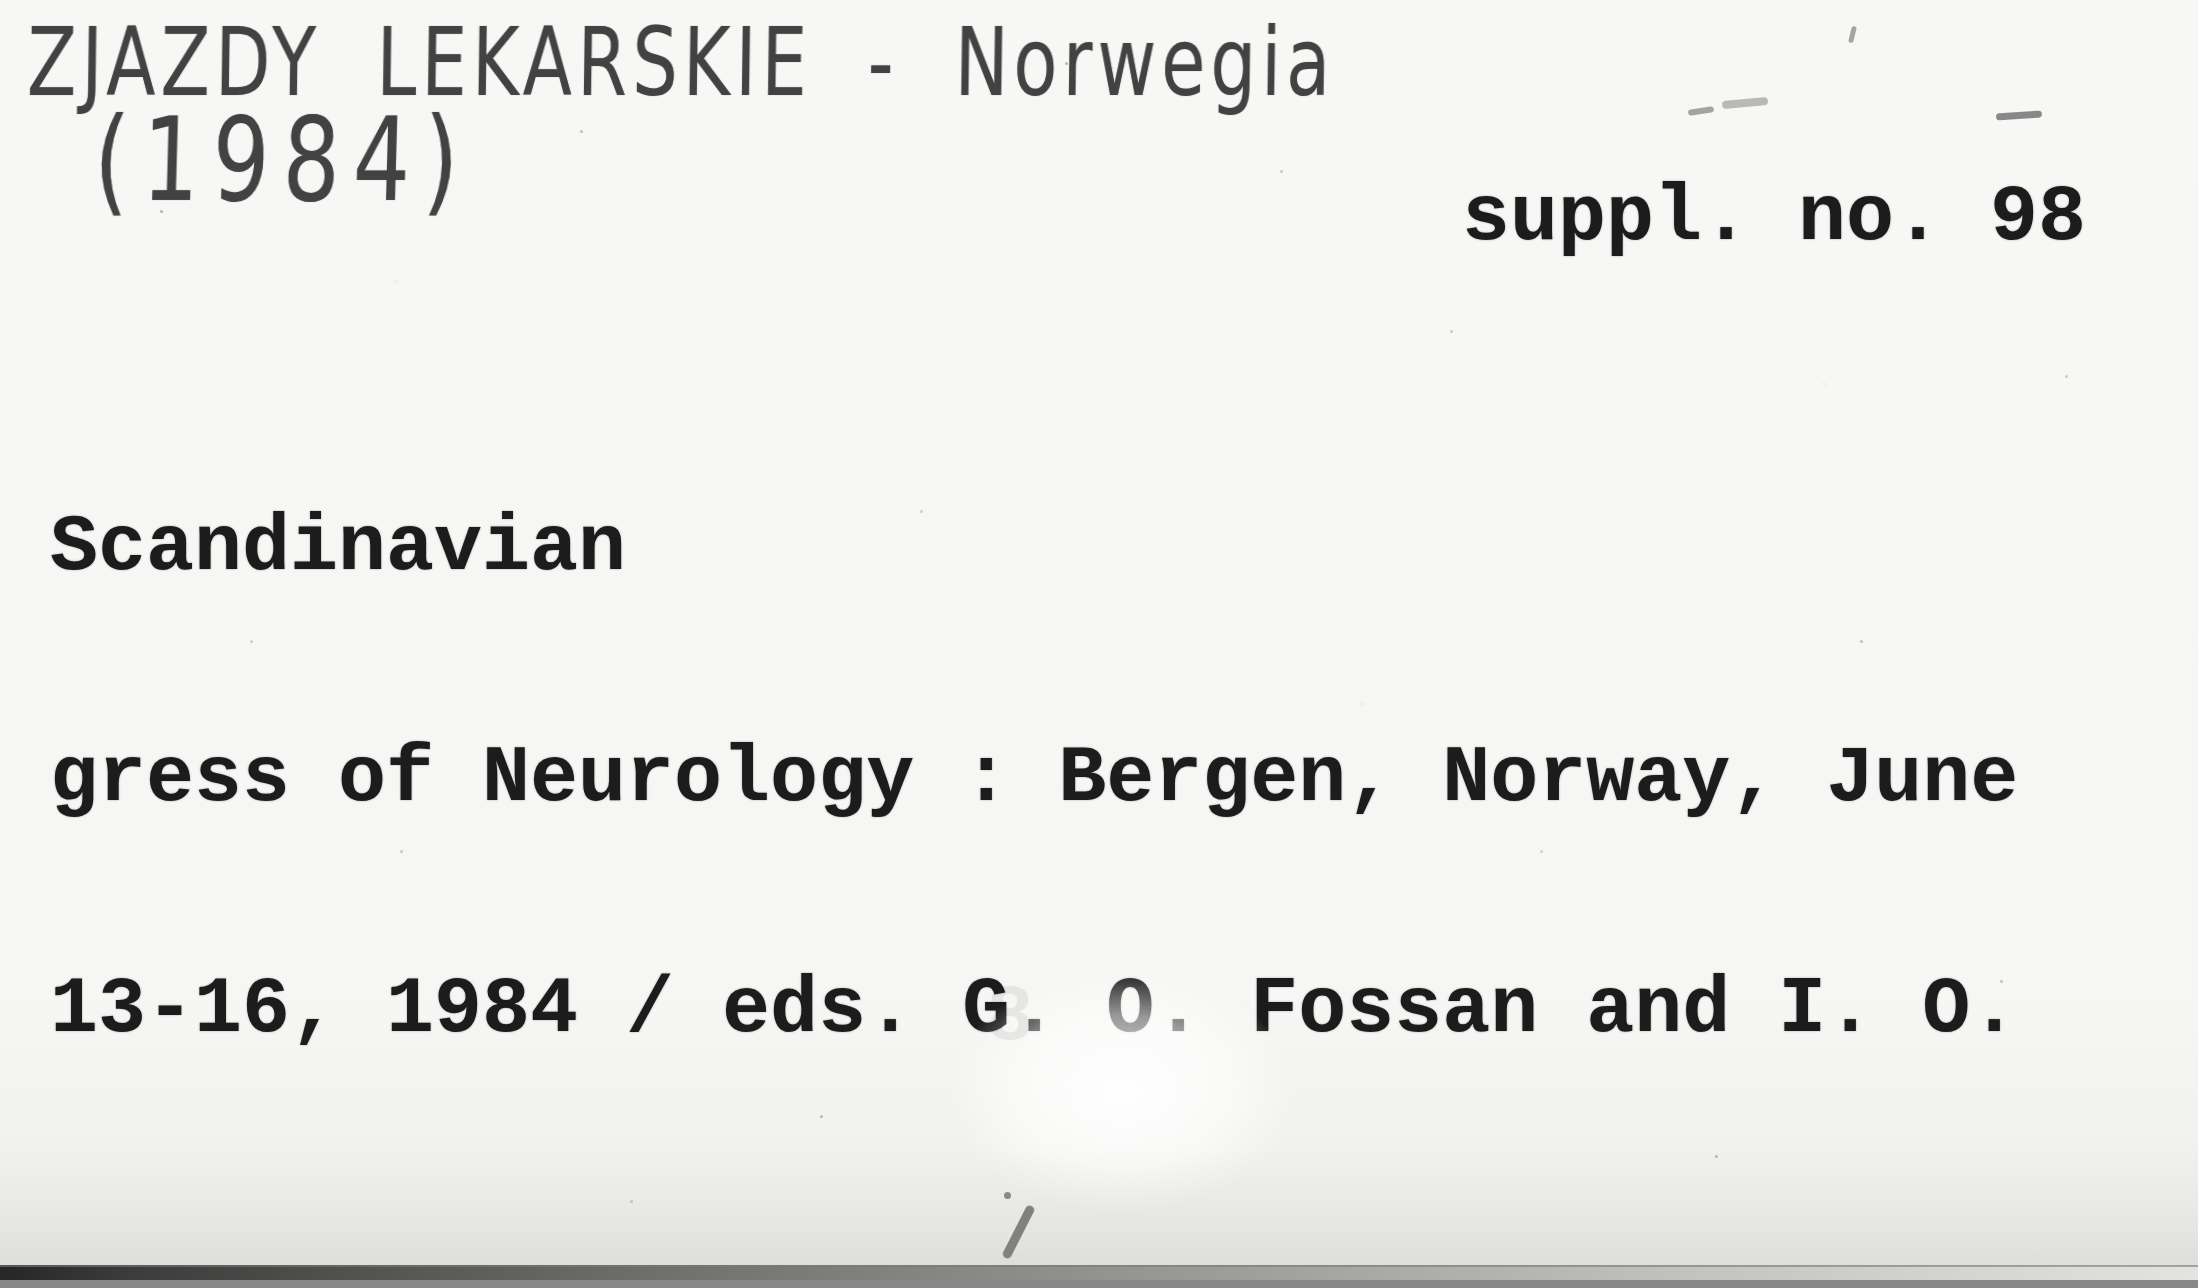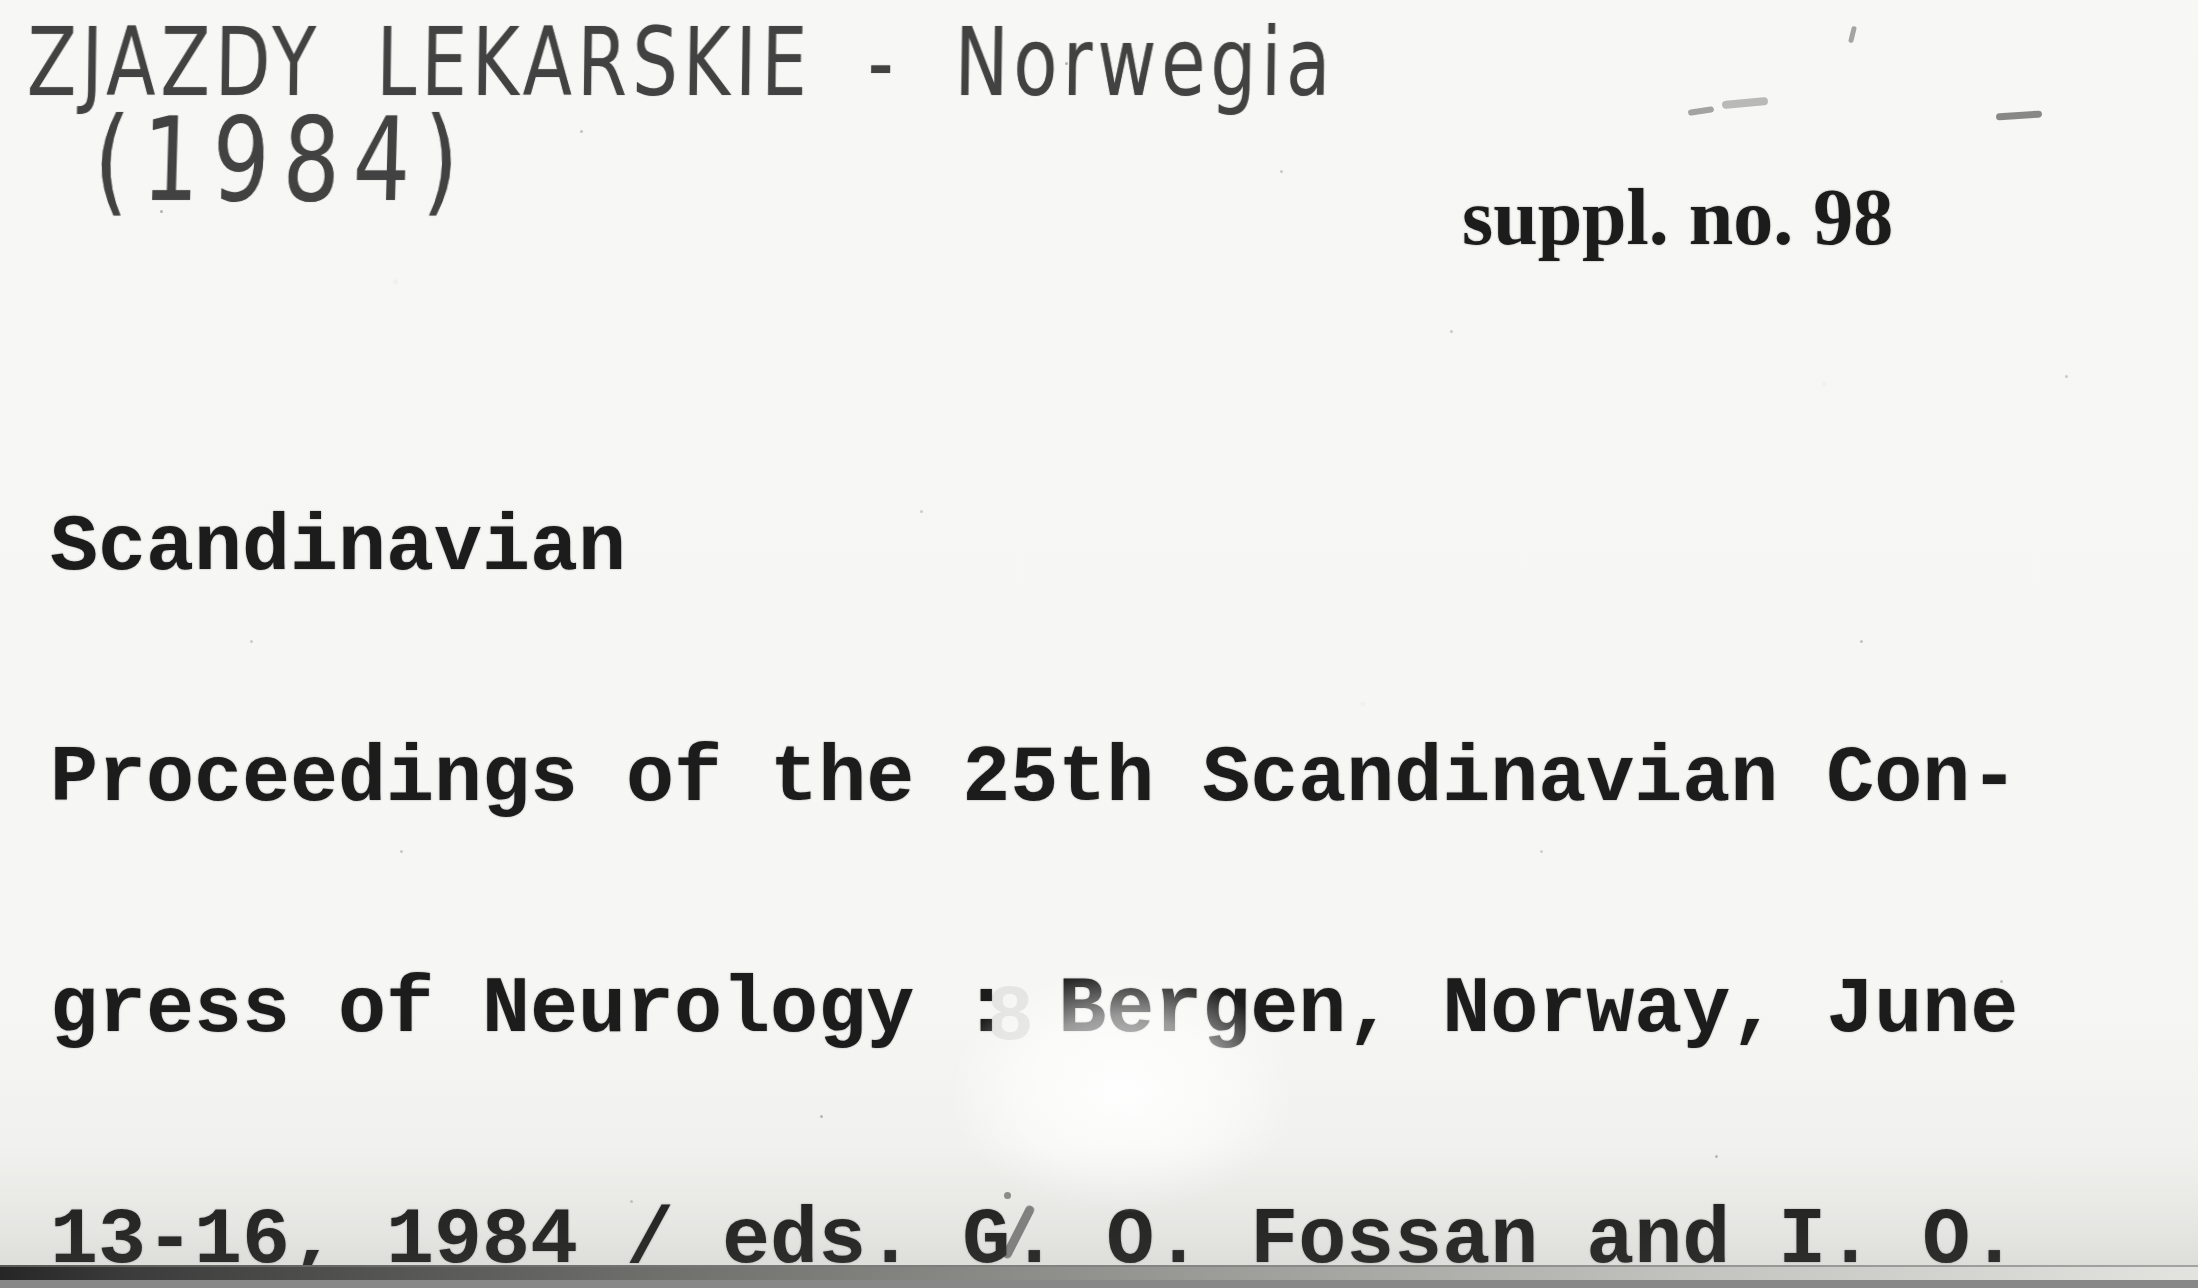--- a/index.html
+++ b/index.html
@@ -44,21 +44,21 @@
   .typed{
     position:absolute;
     color:#1c1c1c;
     font-weight:700;
     font-size:80px;
     white-space:pre;
     text-shadow:0 0 2px rgba(25,25,25,0.40);
     filter:blur(0.45px);
   }
   .call-number{left:1752px;top:88px;letter-spacing:2px;}
-  .suppl-note{left:1462px;top:172px;font-family:Liberation Serif, serif;}
+  .suppl-note{left:1462px;top:172px;}
   .body-block{
     left:50px;top:355px;
     line-height:77px;
   }
   .body-block .line{white-space:pre;}
   .isbn-ghost{
     left:986px;top:972px;
     color:rgba(40,40,40,0.08);
     text-shadow:none;
   }
@@ -110,21 +110,20 @@
 
 <div class="stage">
 
   <div class="hand hand-line1">ZJAZDY LEKARSKIE - Norwegia</div>
   <div class="hand hand-line2">(1984)</div>
 
   <div class="typed suppl-note">suppl. no. 98</div>
 
   <div class="typed body-block">
     <div class="line">Scandinavian</div>
-    <div class="line">Proceedings of the 25th Scandinavian Con-</div>
     <div class="line">gress of Neurology : Bergen, Norway, June</div>
     <div class="line">13-16, 1984 / eds. G. O. Fossan and I. O.</div>
     
     
     
     
     
   </div>
 
   <div class="erase-blotch"></div>

